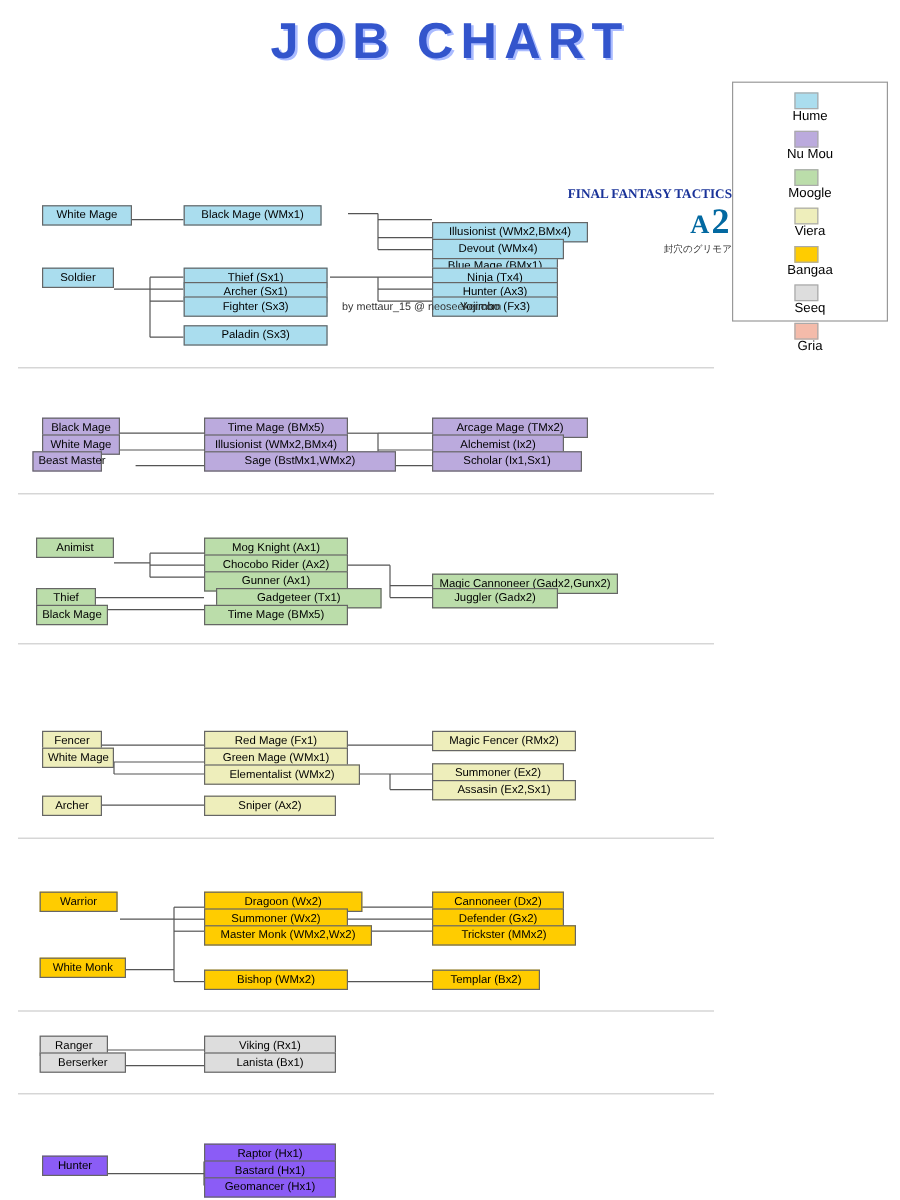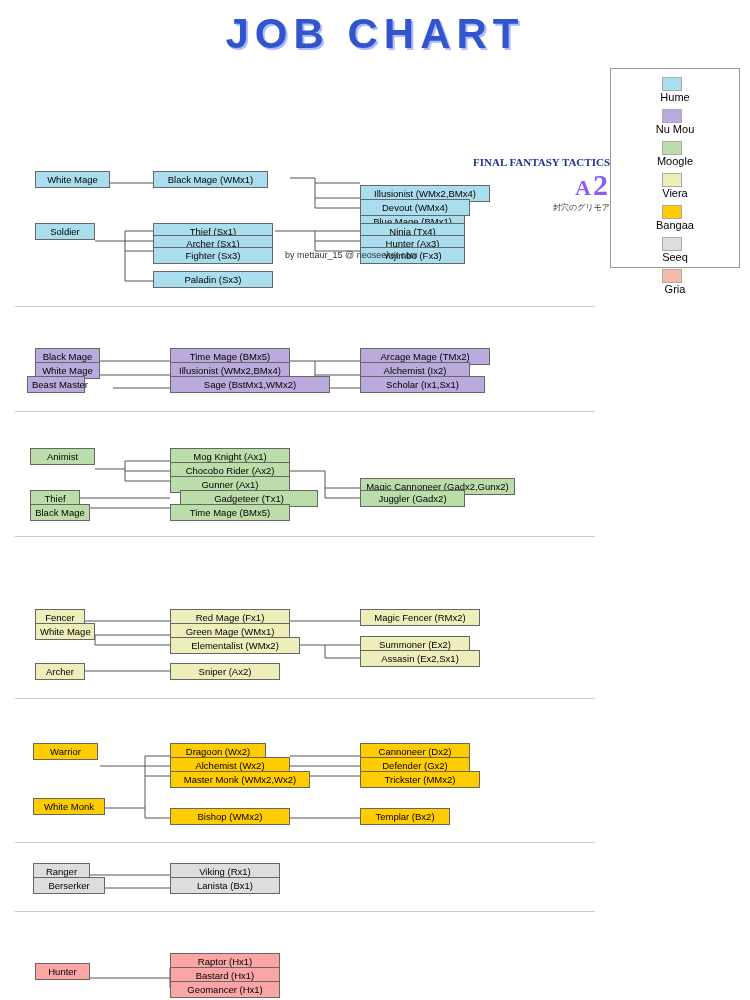--- a/index.html
+++ b/index.html
@@ -70,21 +70,21 @@
       text-align: center;
       white-space: nowrap;
     }
 
     .hume { background: #aaddee; }
     .nu-mou { background: #bbaadd; }
     .moogle { background: #bbddaa; }
     .viera { background: #eeeebb; }
     .bangaa { background: #ffcc00; }
     .seeq { background: #dddddd; }
-    .gria { background: #fca5a5; }
+    .gria { background: #8b5cf6; }
 
     .footer-text {
       position: absolute;
       bottom: 5px;
       right: 10px;
       font-size: 9px;
       color: #333;
     }
 
     .fft-logo {
@@ -252,22 +252,22 @@
     <div class="node viera" style="left:165px;top:574px;width:130px;">Elementalist (WMx2)</div>
     <div class="node viera" style="left:355px;top:546px;width:120px;">Magic Fencer (RMx2)</div>
     <div class="node viera" style="left:355px;top:573px;width:110px;">Summoner (Ex2)</div>
     <div class="node viera" style="left:355px;top:587px;width:120px;">Assasin (Ex2,Sx1)</div>
     <div class="node viera" style="left:30px;top:600px;width:50px;">Archer</div>
     <div class="node viera" style="left:165px;top:600px;width:110px;">Sniper (Ax2)</div>
 
     <div class="divider" style="position:absolute;left:10px;top:632px;width:580px;"></div>
 
     <div class="node bangaa" style="left:28px;top:680px;width:65px;">Warrior</div>
-    <div class="node bangaa" style="left:165px;top:680px;width:96px;">Dragoon (Wx2)</div>
-    <div class="node bangaa" style="left:165px;top:694px;width:120px;">Alchemist (Wx2)</div>
+    <div class="node bangaa" style="left:165px;top:680px;width:132px;">Dragoon (Wx2)</div>
+    <div class="node bangaa" style="left:165px;top:694px;width:120px;">Summoner (Wx2)</div>
     <div class="node bangaa" style="left:165px;top:708px;width:140px;">Master Monk (WMx2,Wx2)</div>
     <div class="node bangaa" style="left:28px;top:735px;width:72px;">White Monk</div>
     <div class="node bangaa" style="left:165px;top:745px;width:120px;">Bishop (WMx2)</div>
     <div class="node bangaa" style="left:355px;top:680px;width:110px;">Cannoneer (Dx2)</div>
     <div class="node bangaa" style="left:355px;top:694px;width:110px;">Defender (Gx2)</div>
     <div class="node bangaa" style="left:355px;top:708px;width:120px;">Trickster (MMx2)</div>
     <div class="node bangaa" style="left:355px;top:745px;width:90px;">Templar (Bx2)</div>
 
     <div class="divider" style="position:absolute;left:10px;top:776px;width:580px;"></div>
 
@@ -278,21 +278,21 @@
 
     <div class="divider" style="position:absolute;left:10px;top:845px;width:580px;"></div>
 
     <div class="node gria" style="left:30px;top:900px;width:55px;">Hunter</div>
     <div class="node gria" style="left:165px;top:890px;width:110px;">Raptor (Hx1)</div>
     <div class="node gria" style="left:165px;top:904px;width:110px;">Bastard (Hx1)</div>
     <div class="node gria" style="left:165px;top:918px;width:110px;">Geomancer (Hx1)</div>
 
     <div class="fft-logo" style="position:absolute;left:410px;bottom:55px;width:195px;">
       <div class="fft-logo-text">FINAL FANTASY TACTICS</div>
-      <div style="font-size:22px;font-weight:bold;color:#8b5cf6;font-family:serif;letter-spacing:2px;">A<span style="font-size:30px;">2</span></div>
+      <div style="font-size:22px;font-weight:bold;color:#0369a1;font-family:serif;letter-spacing:2px;">A<span style="font-size:30px;">2</span></div>
       <div class="fft-logo-sub">封穴のグリモア</div>
     </div>
 
     <div class="footer-text" style="position:absolute;bottom:8px;left:280px;">by mettaur_15 @ neoseeker.com</div>
   </div>
 
   <div class="legend-box">
     <div class="legend-item">
       <div class="legend-color" style="background:#aaddee;"></div>
       <span class="legend-label">Hume</span>

